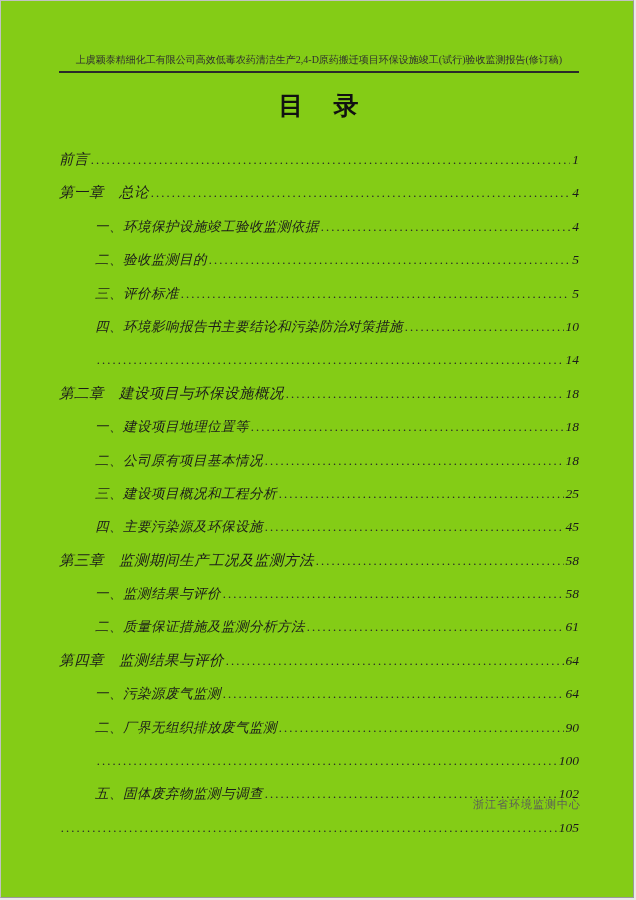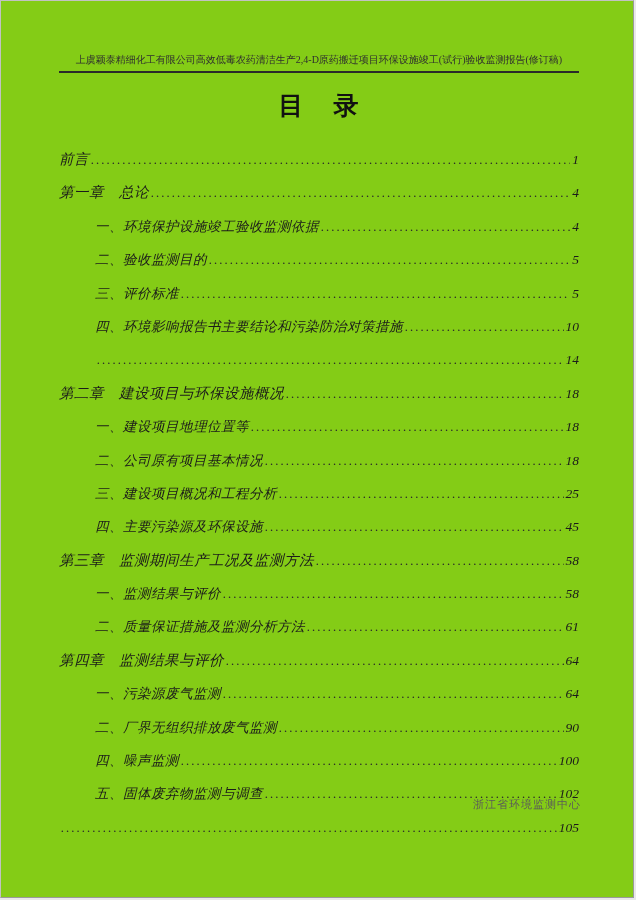--- a/index.html
+++ b/index.html
@@ -203,21 +203,20 @@
       </div>
 
       <div class="toc-entry level-1">
         <span class="label">二、厂界无组织排放废气监测</span>
         <span class="leader"></span>
         <span class="pagenum">90</span>
       </div>
 
 
       <div class="toc-entry level-1">
-        <span class="label">四、噪声监测</span>
         <span class="leader"></span>
         <span class="pagenum">100</span>
       </div>
 
       <div class="toc-entry level-1">
         <span class="label">五、固体废弃物监测与调查</span>
         <span class="leader"></span>
         <span class="pagenum">102</span>
       </div>
 

